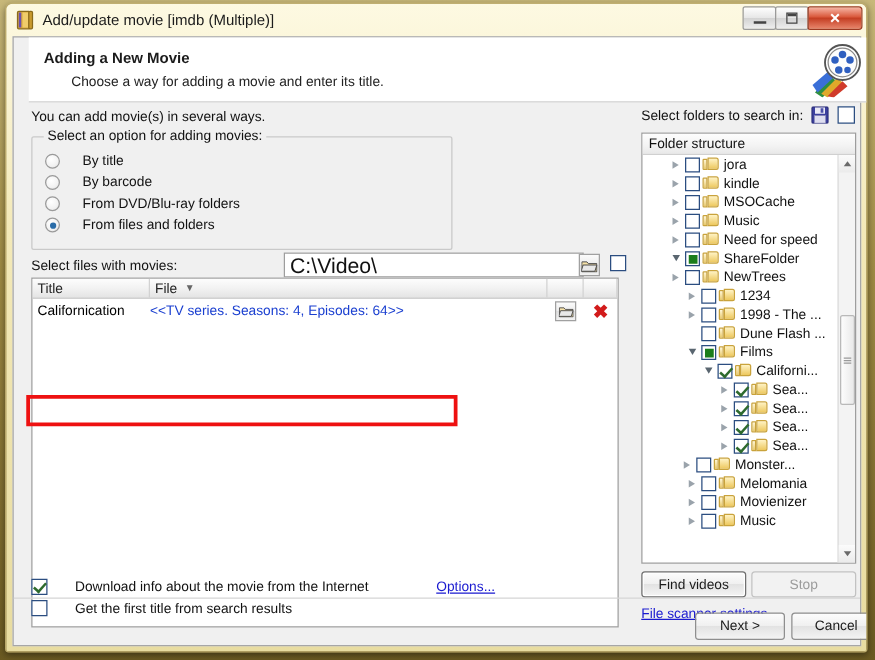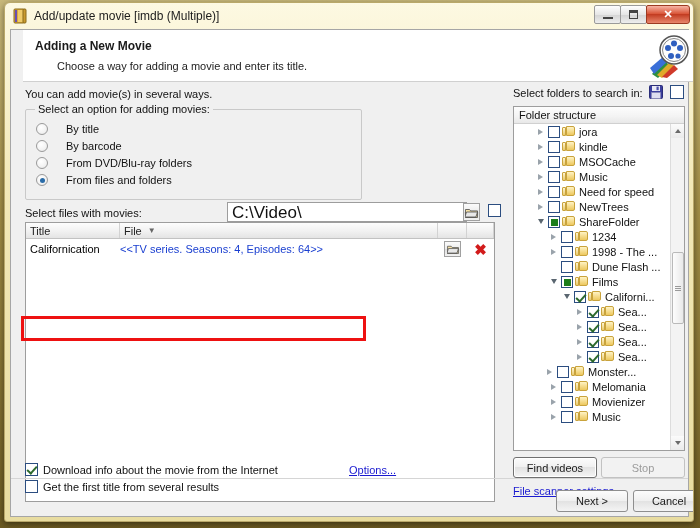--- a/index.html
+++ b/index.html
@@ -181,21 +181,21 @@
   .cell-a{width:29px;display:flex;align-items:center;justify-content:center;}
   .cell-b{width:27px;display:flex;align-items:center;justify-content:center;}
   .xmark{color:#d21b1b;font-weight:bold;font-size:15px;line-height:15px;font-family:"Liberation Sans",sans-serif;}
 
   .annot-box{
     position:absolute;left:10px;top:234px;width:345px;height:25px;
     border:3px solid #ee1111;box-sizing:border-box;pointer-events:none;
   }
 
   
-  .crow{position:absolute;display:flex;align-items:center;gap:5px;}
+  .crow{position:absolute;display:flex;align-items:center;gap:22px;}
   .link{color:#1a1ad0;text-decoration:underline;font-size:11px;cursor:pointer;white-space:nowrap;}
 
   
   .tree-outer{
     position:absolute;left:5px;top:24px;width:172px;height:345px;
     background:#fff;border:1px solid #9d9d9d;box-sizing:border-box;overflow:hidden;
   }
   .tree-head{
     height:16px;font-size:11px;color:#111;padding-left:5px;
     display:flex;align-items:center;
@@ -379,21 +379,21 @@
       </div>
 
       <div class="annot-box"></div>
 
       <div class="crow" style="left:14px; top:381px;">
         <span class="chk on"></span>
         <span class="lbl" style="position:relative;">Download info about the movie from the Internet</span>
       </div>
       <div class="crow" style="left:14px; top:398px;">
         <span class="chk"></span>
-        <span class="lbl" style="position:relative;">Get the first title from several results</span>
+        <span class="lbl" style="position:relative;">Get the first title from search results</span>
       </div>
       <div class="link" style="position:absolute; left:338px; top:382px;">Options...</div>
     </div>
 
     <div class="right-pane">
       <div class="lbl" style="left:5px; top:5px;">Select folders to search in:</div>
 
       <div class="btn-icon" style="left:139px; top:1px; width:18px; height:17px; border:none; background:transparent;">
         <svg width="14" height="14" viewBox="0 0 14 14">
           <rect x="0.5" y="0.5" width="13" height="13" rx="1" fill="#3b3f9e" stroke="#2a2d78"></rect>
@@ -441,34 +441,34 @@
             </div>
             <div class="tnode" style="padding-left: 21px;">
               <span class="arrow">
                 <i></i>
               </span>
               <span class="chk" style="width: 12px; height: 12px; margin-left: 2px;"></span>
               <span class="folder"></span>
               <span class="tlabel">Need for speed</span>
             </div>
             <div class="tnode" style="padding-left: 21px;">
+              <span class="arrow open">
+                <i></i>
+              </span>
+              <span class="chk sq" style="width: 12px; height: 12px; margin-left: 2px;"></span>
+              <span class="folder"></span>
+              <span class="tlabel">ShareFolder</span>
+            </div>
+            <div class="tnode" style="padding-left: 21px;">
               <span class="arrow">
                 <i></i>
               </span>
               <span class="chk" style="width: 12px; height: 12px; margin-left: 2px;"></span>
               <span class="folder"></span>
               <span class="tlabel">NewTrees</span>
-            </div>
-            <div class="tnode" style="padding-left: 21px;">
-              <span class="arrow open">
-                <i></i>
-              </span>
-              <span class="chk sq" style="width: 12px; height: 12px; margin-left: 2px;"></span>
-              <span class="folder"></span>
-              <span class="tlabel">ShareFolder</span>
             </div>
             <div class="tnode" style="padding-left: 34px;">
               <span class="arrow">
                 <i></i>
               </span>
               <span class="chk" style="width: 12px; height: 12px; margin-left: 2px;"></span>
               <span class="folder"></span>
               <span class="tlabel">1234</span>
             </div>
             <div class="tnode" style="padding-left: 34px;">

